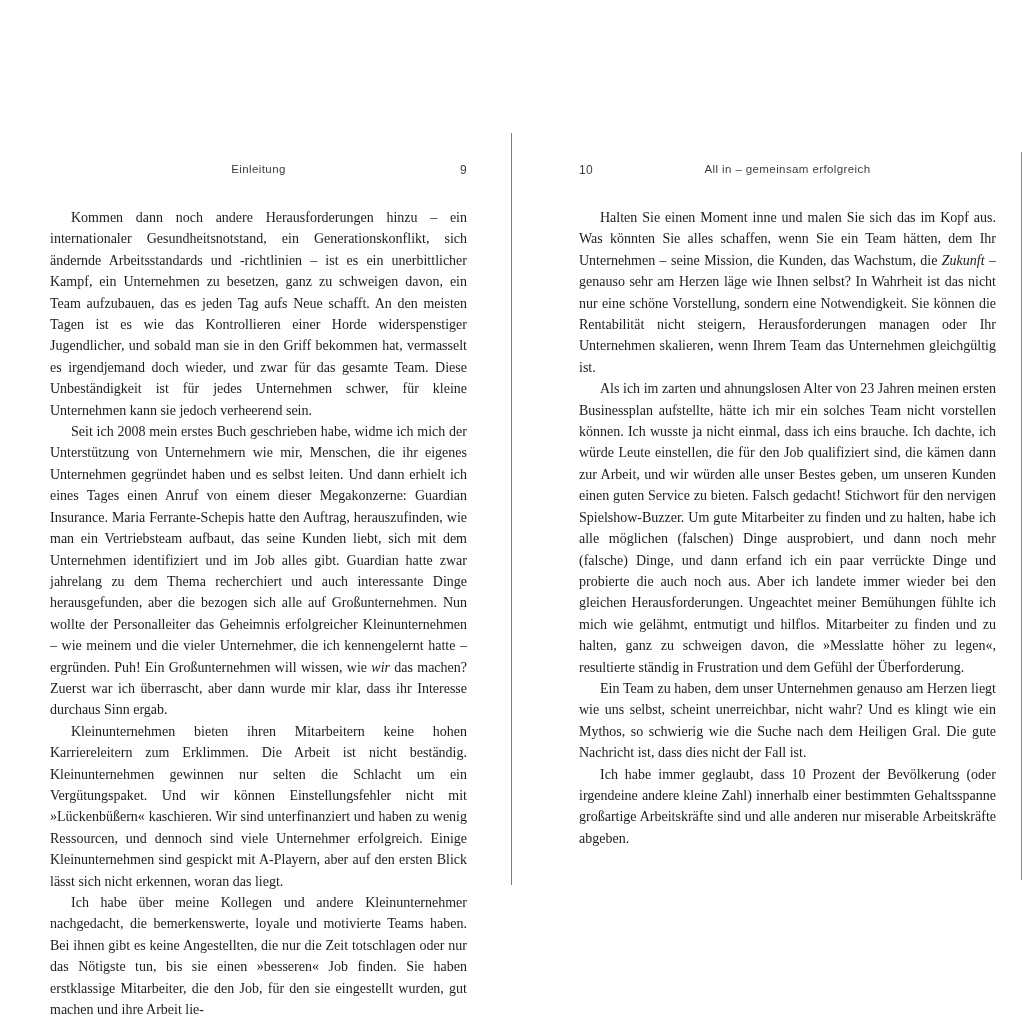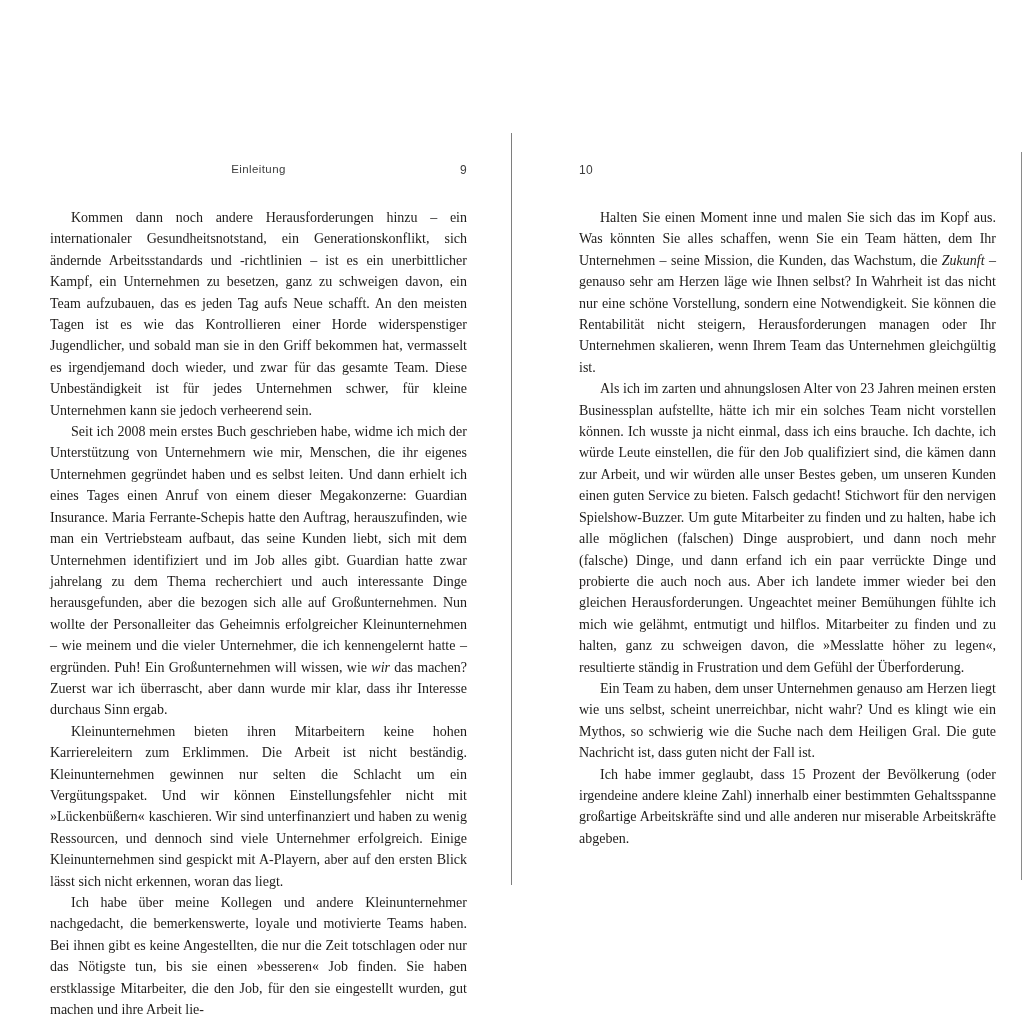--- a/index.html
+++ b/index.html
@@ -92,24 +92,25 @@
       <p class="indent"><span>Kommen dann noch andere Herausforderungen hinzu – ein internationaler Gesundheitsnotstand, ein Generationskonflikt, sich ändernde Arbeitsstandards und -richtlinien – ist es ein unerbittlicher Kampf, ein Unternehmen zu besetzen, ganz zu schweigen davon, ein Team aufzubauen, das es jeden Tag aufs Neue schafft. An den meisten Tagen ist es wie das Kontrollieren einer Horde widerspenstiger Jugendlicher, und sobald man sie in den Griff bekommen hat, vermasselt es irgendjemand doch wieder, und zwar für das gesamte Team. Diese Unbeständigkeit ist für jedes Unternehmen schwer, für kleine Unternehmen kann sie jedoch verheerend sein.</span></p>
       <p class="indent"><span>Seit ich 2008 mein erstes Buch geschrieben habe, widme ich mich der Unterstützung von Unternehmern wie mir, Menschen, die ihr eigenes Unternehmen gegründet haben und es selbst leiten. Und dann erhielt ich eines Tages einen Anruf von einem dieser Megakonzerne: Guardian Insurance. Maria Ferrante-Schepis hatte den Auftrag, herauszufinden, wie man ein Vertriebsteam aufbaut, das seine Kunden liebt, sich mit dem Unternehmen identifiziert und im Job alles gibt. Guardian hatte zwar jahrelang zu dem Thema recherchiert und auch interessante Dinge herausgefunden, aber die bezogen sich alle auf Großunternehmen. Nun wollte der Personalleiter das Geheimnis erfolgreicher Kleinunternehmen – wie meinem und die vieler Unternehmer, die ich kennengelernt hatte – ergründen. Puh! Ein Großunternehmen will wissen, wie </span><em>wir</em><span> das machen? Zuerst war ich überrascht, aber dann wurde mir klar, dass ihr Interesse durchaus Sinn ergab.</span></p>
       <p class="indent"><span>Kleinunternehmen bieten ihren Mitarbeitern keine hohen Karriereleitern zum Erklimmen. Die Arbeit ist nicht beständig. Kleinunternehmen gewinnen nur selten die Schlacht um ein Vergütungspaket. Und wir können Einstellungsfehler nicht mit »Lückenbüßern« kaschieren. Wir sind unterfinanziert und haben zu wenig Ressourcen, und dennoch sind viele Unternehmer erfolgreich. Einige Kleinunternehmen sind gespickt mit A-Playern, aber auf den ersten Blick lässt sich nicht erkennen, woran das liegt.</span></p>
       <p class="indent"><span>Ich habe über meine Kollegen und andere Kleinunternehmer nachgedacht, die bemerkenswerte, loyale und motivierte Teams haben. Bei ihnen gibt es keine Angestellten, die nur die Zeit totschlagen oder nur das Nötigste tun, bis sie einen »besseren« Job finden. Sie haben erstklassige Mitarbeiter, die den Job, für den sie eingestellt wurden, gut machen und ihre Arbeit lie-</span></p>
     </div>
 </div>
 
 <div class="page page-right">
   <div class="page-header">
     <span class="folio folio-left">10</span>
+    <span class="running-head">All in – gemeinsam erfolgreich</span>
     <span class="folio folio-right"></span>
   </div>
   <div class="page-body">
       <p class="indent"><span>Halten Sie einen Moment inne und malen Sie sich das im Kopf aus. Was könnten Sie alles schaffen, wenn Sie ein Team hätten, dem Ihr Unternehmen – seine Mission, die Kunden, das Wachstum, die </span><em>Zukunft</em><span> – genauso sehr am Herzen läge wie Ihnen selbst? In Wahrheit ist das nicht nur eine schöne Vorstellung, sondern eine Notwendigkeit. Sie können die Rentabilität nicht steigern, Herausforderungen managen oder Ihr Unternehmen skalieren, wenn Ihrem Team das Unternehmen gleichgültig ist.</span></p>
       <p class="indent"><span>Als ich im zarten und ahnungslosen Alter von 23 Jahren meinen ersten Businessplan aufstellte, hätte ich mir ein solches Team nicht vorstellen können. Ich wusste ja nicht einmal, dass ich eins brauche. Ich dachte, ich würde Leute einstellen, die für den Job qualifiziert sind, die kämen dann zur Arbeit, und wir würden alle unser Bestes geben, um unseren Kunden einen guten Service zu bieten. Falsch gedacht! Stichwort für den nervigen Spielshow-Buzzer. Um gute Mitarbeiter zu finden und zu halten, habe ich alle möglichen (falschen) Dinge ausprobiert, und dann noch mehr (falsche) Dinge, und dann erfand ich ein paar verrückte Dinge und probierte die auch noch aus. Aber ich landete immer wieder bei den gleichen Herausforderungen. Ungeachtet meiner Bemühungen fühlte ich mich wie gelähmt, entmutigt und hilflos. Mitarbeiter zu finden und zu halten, ganz zu schweigen davon, die »Messlatte höher zu legen«, resultierte ständig in Frustration und dem Gefühl der Überforderung.</span></p>
-      <p class="indent"><span>Ein Team zu haben, dem unser Unternehmen genauso am Herzen liegt wie uns selbst, scheint unerreichbar, nicht wahr? Und es klingt wie ein Mythos, so schwierig wie die Suche nach dem Heiligen Gral. Die gute Nachricht ist, dass guten nicht der Fall ist.</span></p>
-      <p class="indent"><span>Ich habe immer geglaubt, dass 15 Prozent der Bevölkerung (oder irgendeine andere kleine Zahl) innerhalb einer bestimmten Gehaltsspanne großartige Arbeitskräfte sind und alle anderen nur miserable Arbeitskräfte abgeben.</span></p>
+      <p class="indent"><span>Ein Team zu haben, dem unser Unternehmen genauso am Herzen liegt wie uns selbst, scheint unerreichbar, nicht wahr? Und es klingt wie ein Mythos, so schwierig wie die Suche nach dem Heiligen Gral. Die gute Nachricht ist, dass dies nicht der Fall ist.</span></p>
+      <p class="indent"><span>Ich habe immer geglaubt, dass 10 Prozent der Bevölkerung (oder irgendeine andere kleine Zahl) innerhalb einer bestimmten Gehaltsspanne großartige Arbeitskräfte sind und alle anderen nur miserable Arbeitskräfte abgeben.</span></p>
     </div>
 </div>
 
 <div class="gutter-line"></div>
 <div class="edge-line"></div>
 
 </body></html>

